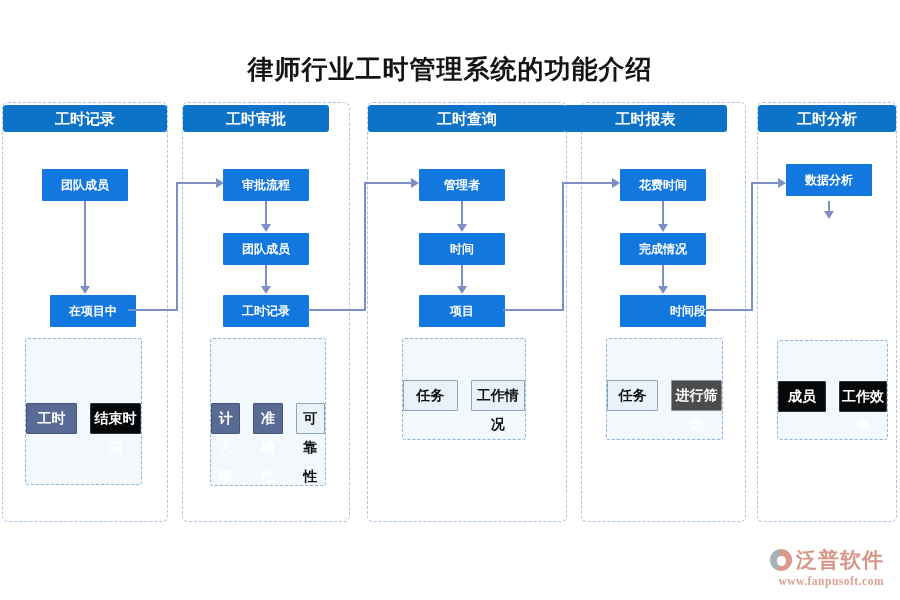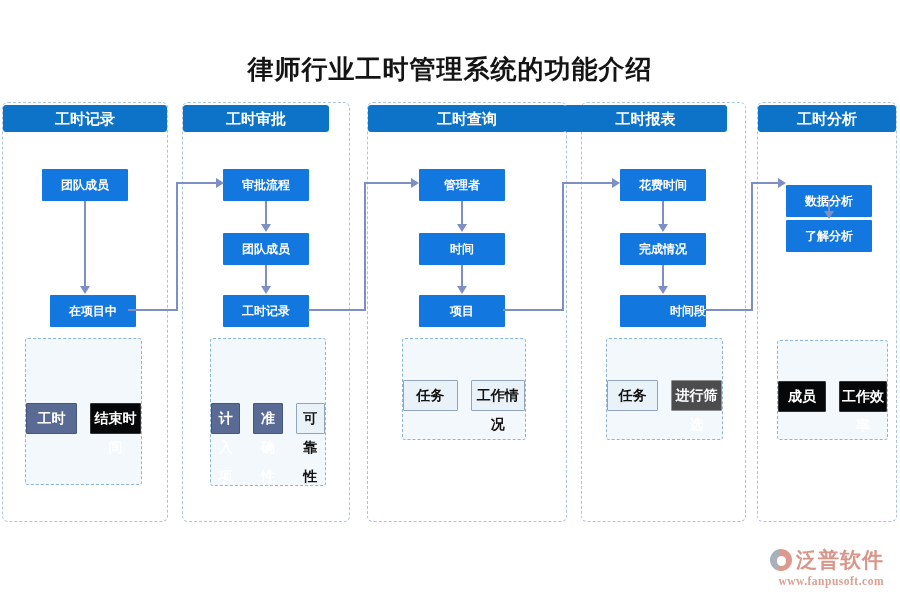--- a/index.html
+++ b/index.html
@@ -123,22 +123,21 @@
   <div class="head-down" style="left:457px;top:286px;"></div>
 
   <div class="flow-box" style="left:620px;top:169px;">花费时间</div>
   <div class="flow-box" style="left:620px;top:233px;">完成情况</div>
   <div class="flow-box" style="left:620px;top:295px;text-align:right;">时间段</div>
   <div class="line vline" style="left:662px;top:201px;height:23px;"></div>
   <div class="head-down" style="left:658px;top:224px;"></div>
   <div class="line vline" style="left:662px;top:265px;height:21px;"></div>
   <div class="head-down" style="left:658px;top:286px;"></div>
 
-  <div class="flow-box" style="left:786px;top:185px;">数据分析</div>
-  <div class="flow-box" style="left:786px;top:220px;">了解分析</div>
+  <div class="flow-box" style="left:786px;top:164px;">数据分析</div>
   <div class="line vline" style="left:828px;top:201px;height:10px;"></div>
   <div class="head-down" style="left:824px;top:211px;"></div>
 
   <div class="line hline" style="left:128px;top:309px;width:50px;"></div>
   <div class="line vline" style="left:176px;top:182px;height:129px;"></div>
   <div class="line hline" style="left:176px;top:182px;width:41px;"></div>
   <div class="head-right" style="left:216px;top:178px;"></div>
 
   <div class="line hline" style="left:308px;top:309px;width:58px;"></div>
   <div class="line vline" style="left:364px;top:182px;height:129px;"></div>

